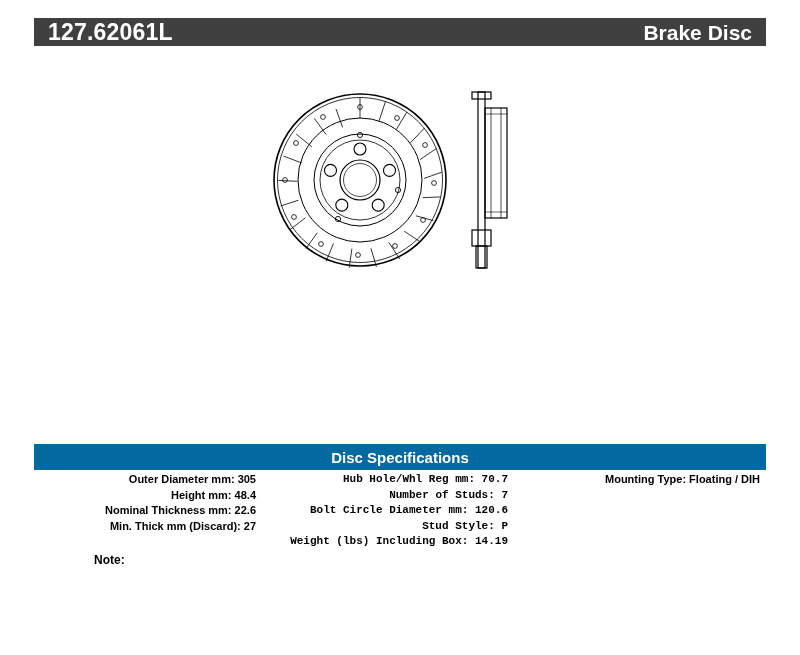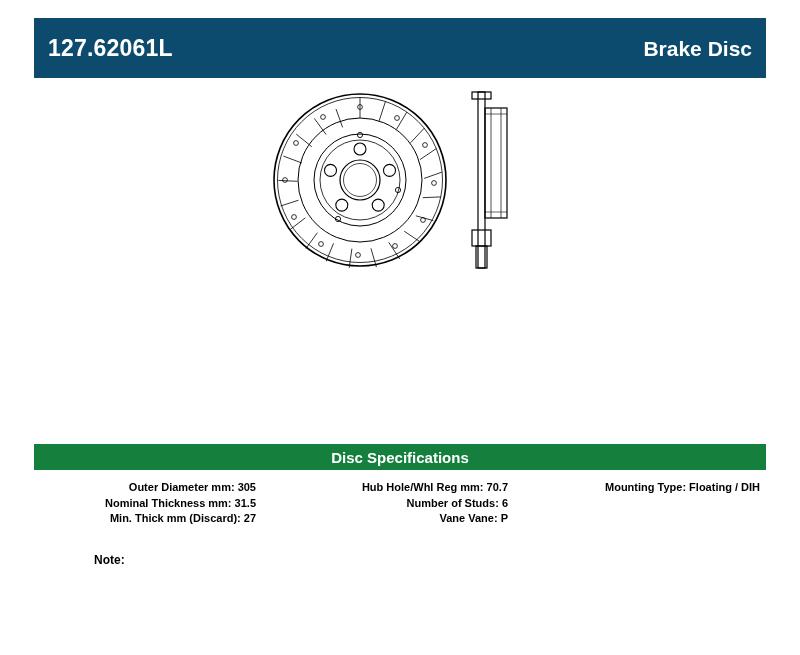--- a/index.html
+++ b/index.html
@@ -21,22 +21,22 @@
     width: 800px;
     height: 655px;
   }
 
   
   .header-bar {
     position: absolute;
     left: 34px;
     top: 18px;
     width: 732px;
-    height: 60px;
-    background: #0c4a6e;
+    height: 28px;
+    background: #404040;
     display: flex;
     align-items: center;
     justify-content: space-between;
     box-sizing: border-box;
     padding: 0 14px;
   }
   .part-number {
     color: #ffffff;
     font-size: 23px;
     font-weight: bold;
@@ -62,50 +62,50 @@
     display: block;
   }
 
   
   .spec-header {
     position: absolute;
     left: 34px;
     top: 444px;
     width: 732px;
     height: 26px;
-    background: #15803d;
+    background: #0369a1;
     color: #ffffff;
     font-size: 15px;
     font-weight: bold;
     display: flex;
     align-items: center;
     justify-content: center;
     box-sizing: border-box;
   }
   .spec-body {
     position: absolute;
     left: 34px;
     top: 472px;
     width: 732px;
     display: flex;
     justify-content: flex-start;
   }
   .col {
     box-sizing: border-box;
-    margin-top: 8px;
   }
   .col-left {
     width: 228px;
     text-align: right;
     padding-right: 6px;
   }
   .col-mid {
     width: 252px;
     text-align: right;
     padding-right: 6px;
+    font-family: Liberation Mono, monospace;
   }
   .col-right {
     width: 252px;
     text-align: right;
     padding-right: 6px;
   }
   .spec-line {
     font-size: 11px;
     font-weight: bold;
     line-height: 15.5px;
@@ -220,27 +220,30 @@
         <line x1="235" y1="132" x2="257" y2="132"></line>
       </g>
     </svg>
   </div>
 
   <div class="spec-header">Disc Specifications</div>
 
   <div class="spec-body">
     <div class="col col-left">
       <div class="spec-line">Outer Diameter mm: 305</div>
-      <div class="spec-line">Nominal Thickness mm: 31.5</div>
+      <div class="spec-line">Height mm: 48.4</div>
+      <div class="spec-line">Nominal Thickness mm: 22.6</div>
       <div class="spec-line">Min. Thick mm (Discard): 27</div>
     </div>
     <div class="col col-mid">
       <div class="spec-line">Hub Hole/Whl Reg mm: 70.7</div>
-      <div class="spec-line">Number of Studs: 6</div>
-      <div class="spec-line">Vane Vane: P</div>
+      <div class="spec-line">Number of Studs: 7</div>
+      <div class="spec-line">Bolt Circle Diameter mm: 120.6</div>
+      <div class="spec-line">Stud Style: P</div>
+      <div class="spec-line">Weight (lbs) Including Box: 14.19</div>
     </div>
     <div class="col col-right">
       <div class="spec-line">Mounting Type: Floating / DIH</div>
     </div>
   </div>
 
   <div class="note">
     <span class="note-label">Note:</span>
     <span></span>
   </div>

